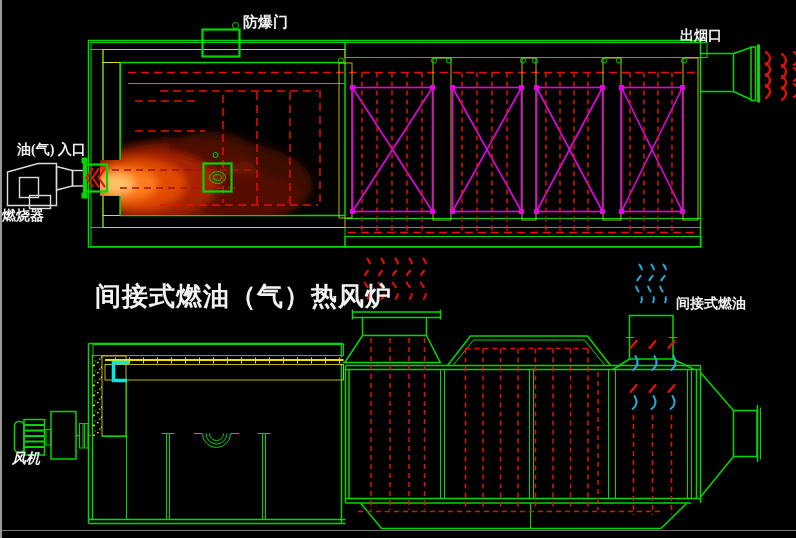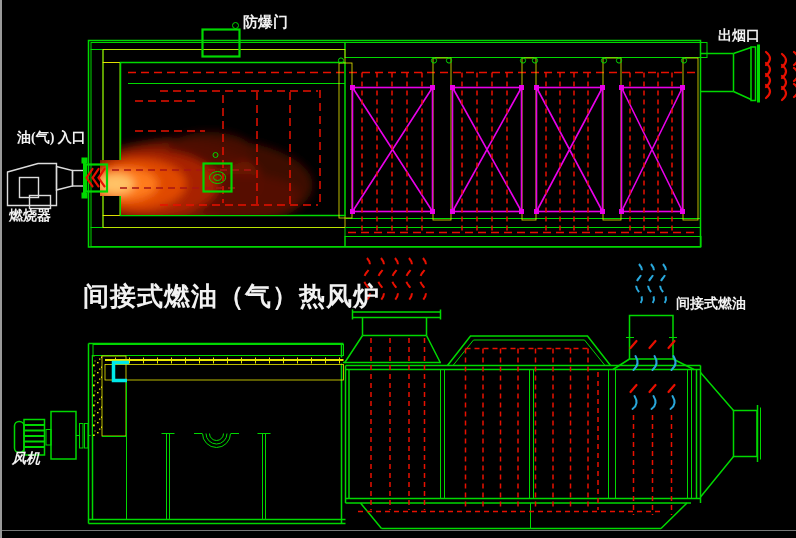--- a/index.html
+++ b/index.html
@@ -7,21 +7,21 @@
     --magenta:#e800e8; --cyan:#00e8e8; --coldblue:#29a8dc; --whiteline:#dcdcdc; --text:#f2f2f2;
   }
   html,body{margin:0;padding:0;background:#000;}
   #screen{position:relative;width:796px;height:538px;background:#000;overflow:hidden;
           font-family:"Liberation Serif","DejaVu Serif",serif;padding-left:24px;}
   #edge-left{position:absolute;left:0;top:0;width:2px;height:538px;background:#9a9a9a;}
   #edge-bottom{position:absolute;left:0;top:530px;width:796px;height:1px;background:#777;}
   svg{position:absolute;left:0;top:0;}
   .lbl{position:absolute;color:var(--text);font-weight:bold;white-space:nowrap;line-height:1.05;}
   .lbl-s{font-size:14px;}
-  #title{font-size:26px;letter-spacing:1px;}
+  #title{font-size:26px;letter-spacing:1px;margin-left:12px;}
   
   .g{stroke:var(--green);fill:none;stroke-width:1.5px;}
   .g1{stroke:var(--green);fill:none;stroke-width:1px;}
   .g2{stroke:var(--green);fill:none;stroke-width:2.2px;}
   .g3{stroke:var(--green);fill:none;stroke-width:3px;}
   .gf{fill:var(--green);stroke:none;}
   .y{stroke:var(--yellow);fill:none;stroke-width:.8px;}
   .rd{stroke:var(--red);fill:none;stroke-width:1.5px;stroke-dasharray:8 5;}
   .rd2{stroke:var(--red);fill:none;stroke-width:1.5px;stroke-dasharray:5 4;}
   .rw{stroke:var(--red);fill:none;stroke-width:2px;stroke-dasharray:7 6;}
@@ -323,21 +323,21 @@
           <g class="cs">
             <path d="M635.5 356 q5 8 -2 14 M654.5 356 q5 8 -2 14 M673.5 356 q5 8 -2 14"></path>
             <path d="M634.5 396 q5 8 -2 13 M653.5 396 q5 8 -2 13 M672.5 396 q5 8 -2 13"></path>
           </g>
         </g>
       </g>
     </g>
   </svg>
 
   <div class="lbl lbl-s" style="left:243px;top:15px;font-size:15px;">防爆门</div>
-  <div class="lbl lbl-s" style="left:718px;top:29px;">出烟口</div>
-  <div class="lbl lbl-s" style="left:17px;top:131px;">油(气) 入口</div>
-  <div class="lbl lbl-s" style="left:9px;top:209px;text-align:right;">燃烧器</div>
+  <div class="lbl lbl-s" style="left:680px;top:29px;">出烟口</div>
+  <div class="lbl lbl-s" style="left:17px;top:143px;">油(气) 入口</div>
+  <div class="lbl lbl-s" style="left:2px;top:209px;text-align:right;">燃烧器</div>
   <div class="lbl" id="title" style="left:83px;top:283px;">间接式燃油（气）热风炉</div>
   <div class="lbl lbl-s" style="left:676px;top:297px;">间接式燃油</div>
   <div class="lbl lbl-s" style="left:12px;top:452px;font-style:italic;">风机</div>
 
   <div id="edge-left"></div>
 </div>
 
 </body></html>

